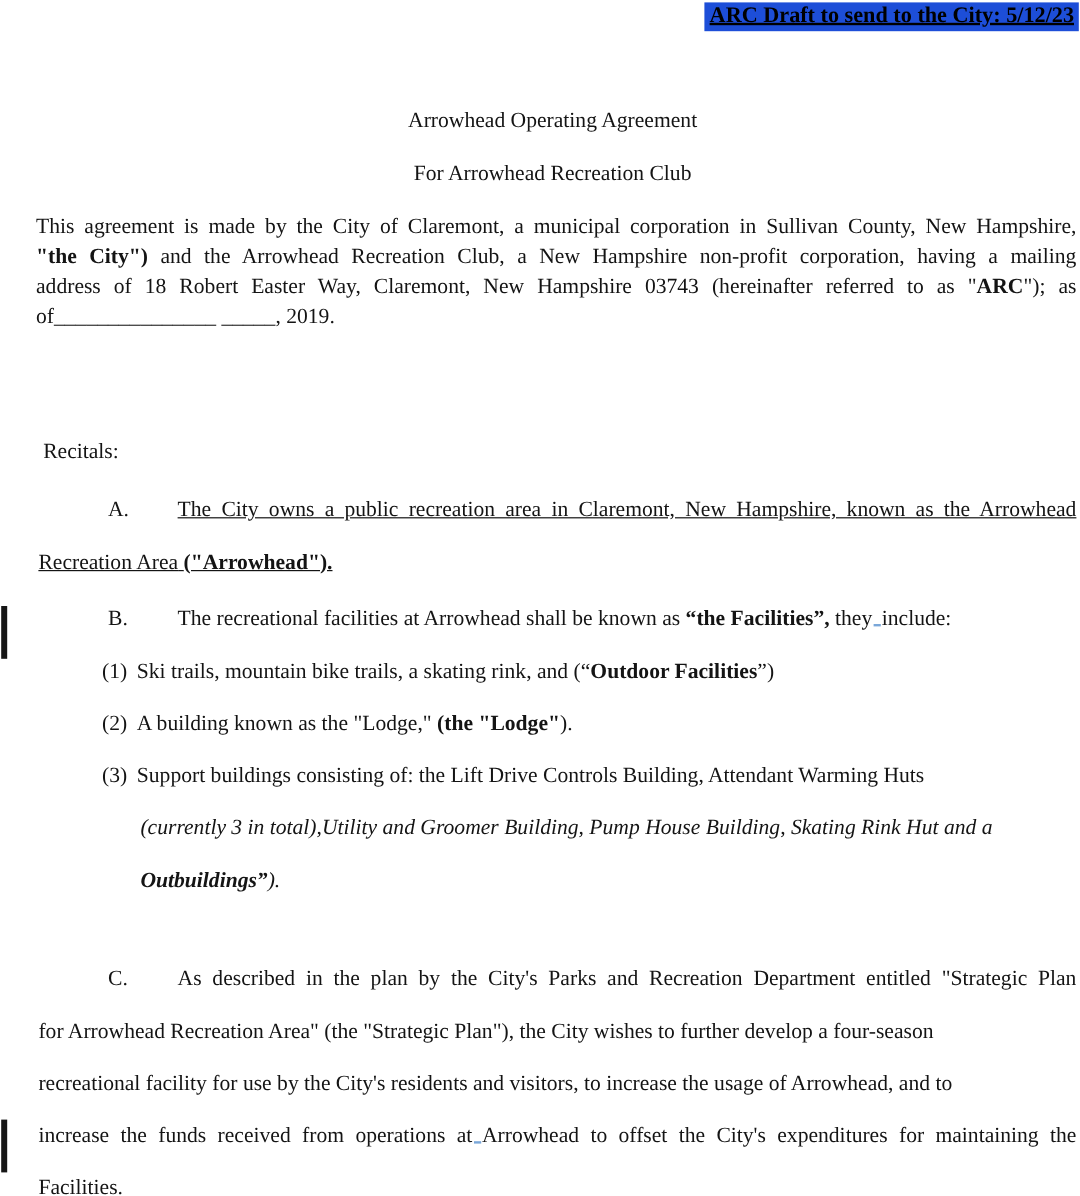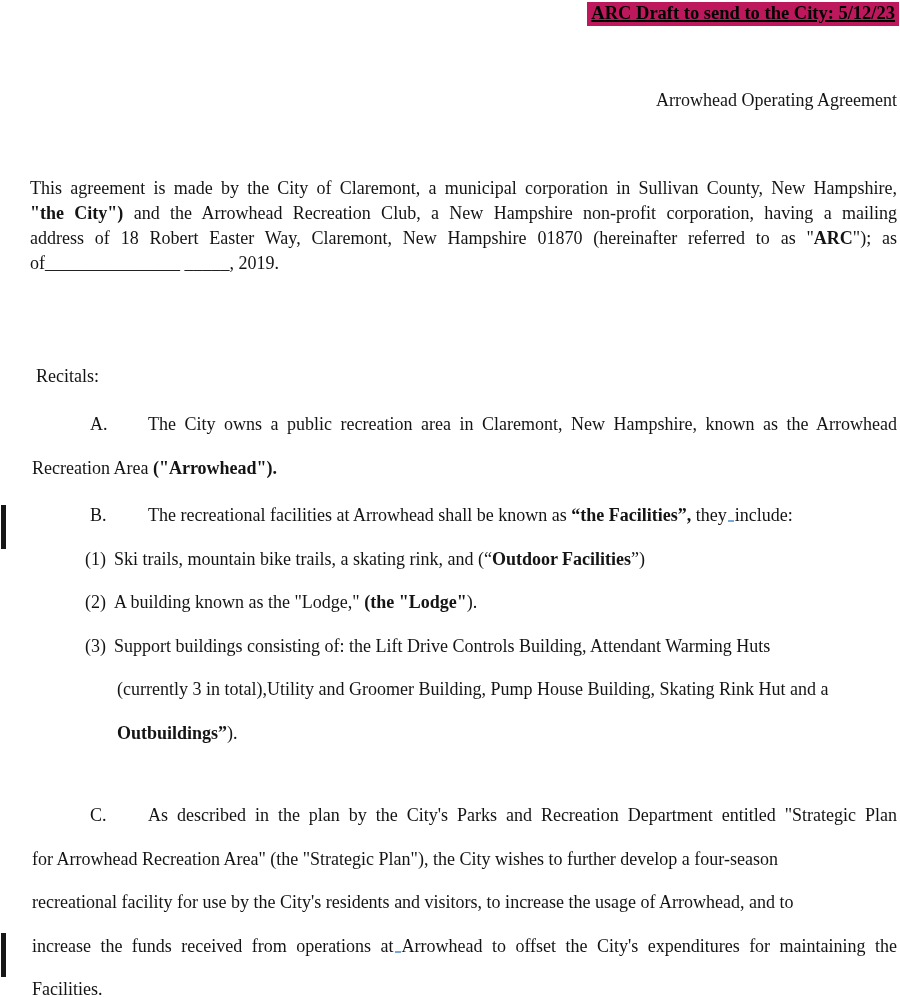--- a/index.html
+++ b/index.html
@@ -10,50 +10,50 @@
     font-family: "Liberation Serif", "DejaVu Serif", serif;
     color: #141414;
     font-size: 18px;
     position: relative;
   }
   .page { position: absolute; inset: 0; }
 
   
   #banner {
     position: absolute; top: 2px; right: 1px;
-    background: #be185d;
+    background: #1d4ed8;
     font-weight: 700;
     font-size: 18.5px;
     text-decoration: underline;
     text-decoration-thickness: 2px;
     padding: 1px 4px 2px 4px;
     color: #000;
     white-space: nowrap;
   }
 
-  .title { position: absolute; left: 24px; right: 3px; text-align: right; line-height: 24px; }
+  .title { position: absolute; left: 24px; right: 3px; text-align: center; line-height: 24px; }
   #title1 { top: 88px; }
   #title2 { top: 132px; }
 
   #intro { position: absolute; top: 176px; left: 30px; right: 3px; line-height: 25px; }
   .jline { text-align: justify; text-align-last: justify; }
 
   #recitals-heading { position: absolute; top: 366px; left: 36px; }
 
   .sec { position: absolute; left: 30px; right: 3px; line-height: 43.5px; }
-  #sec-a { top: 403px; }
+  #sec-a { top: 403px; text-decoration: underline; }
   #sec-b { top: 494px; }
   #sec-c { top: 794px; }
 
   .lblline { padding-left: 60px; }
   .lbl { display: inline-block; width: 58px; }
   .itemline { padding-left: 55px; }
   .ilbl { display: inline-block; width: 29px; }
   .cont  { padding-left: 2px; }
-  .cont3 { padding-left: 87px; }
+  .cont3 { padding-left: 87px; font-style: italic; }
 
   .b { font-weight: 700; }
 
   
   .ins {
     display: inline-block;
     width: 6px; height: 2px;
     background: #7aa7d9;
     position: relative; top: 1px;
     margin: 0 1px;
@@ -68,26 +68,27 @@
   div[data-name] { white-space: normal; }
 </style>
 </head>
 <body>
 
 <div class="page" data-name="document-page">
 
   <div id="banner" data-name="draft-banner">ARC Draft to send to the City: 5/12/23</div>
 
   <div class="title" id="title1" data-name="document-title">Arrowhead Operating Agreement</div>
+  <div class="title" id="title2" data-name="document-subtitle">For Arrowhead Recreation Club</div>
 
   <div id="intro" data-name="intro-paragraph">
     <div class="jline" data-name="paragraph-line"><span data-name="text-run">This agreement is made by the City of Claremont, a municipal corporation in Sullivan County, New Hampshire,</span></div>
     <div class="jline" data-name="paragraph-line"><span class="b" data-name="text-run-bold">"the City")</span>
 <span data-name="text-run">and the Arrowhead Recreation Club, a New Hampshire non-profit corporation, having a mailing</span></div>
-    <div class="jline" data-name="paragraph-line"><span data-name="text-run">address of 18 Robert Easter Way, Claremont, New Hampshire 01870 (hereinafter referred to as "</span><span class="b" data-name="text-run-bold">ARC</span><span data-name="text-run">"); as</span></div>
+    <div class="jline" data-name="paragraph-line"><span data-name="text-run">address of 18 Robert Easter Way, Claremont, New Hampshire 03743 (hereinafter referred to as "</span><span class="b" data-name="text-run-bold">ARC</span><span data-name="text-run">"); as</span></div>
     <div data-name="paragraph-line"><span data-name="text-run">of</span><span data-name="date-blank-line">_______________</span>
 <span data-name="date-blank-line">_____</span><span data-name="text-run">, 2019.</span></div>
   </div>
 
   <div id="recitals-heading" data-name="recitals-heading">Recitals:</div>
 
   <div class="sec" id="sec-a" data-name="recital-a">
     <div class="jline lblline" data-name="paragraph-line"><span class="lbl" data-name="recital-label">A.</span><span data-name="text-run">The City owns a public recreation area in Claremont, New Hampshire, known as the Arrowhead</span></div>
     <div class="cont" data-name="paragraph-line"><span data-name="text-run">Recreation Area</span>
 <span class="b" data-name="text-run-bold">("Arrowhead").</span></div>

